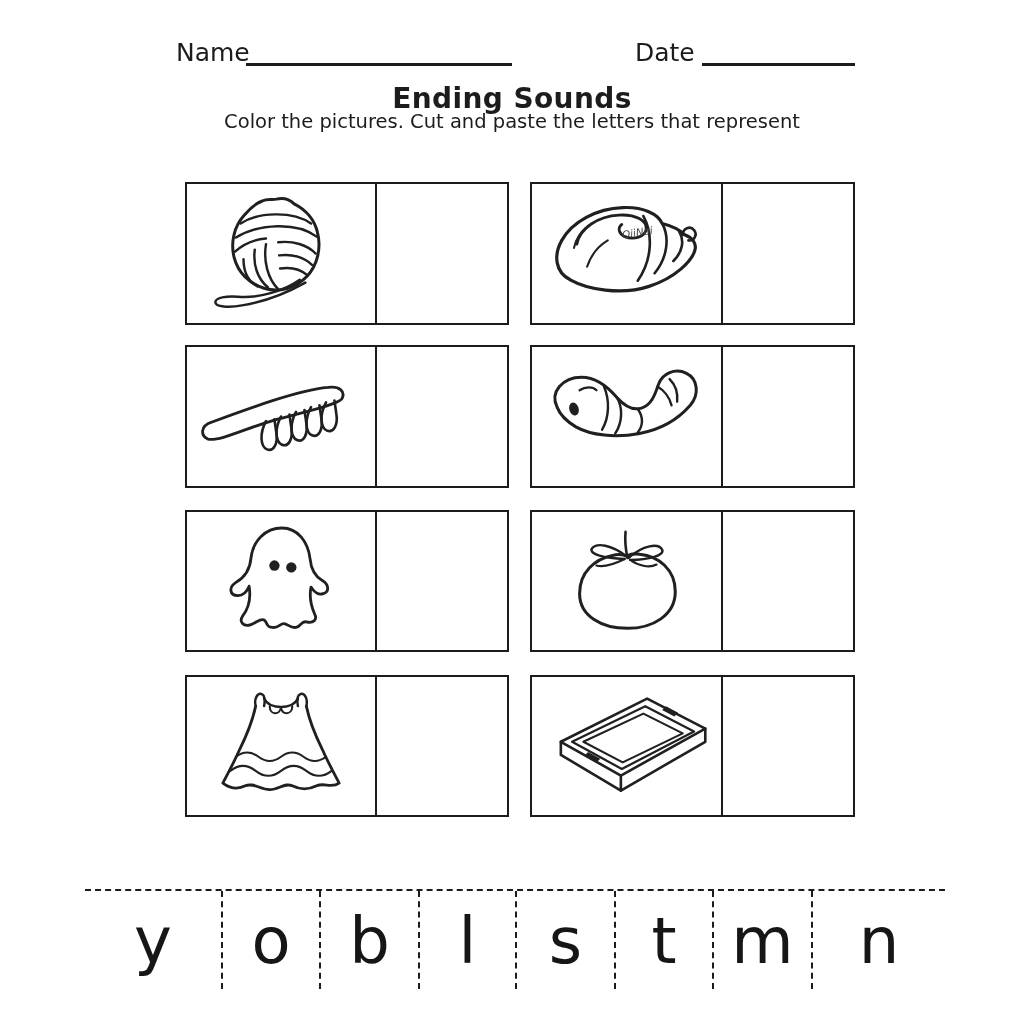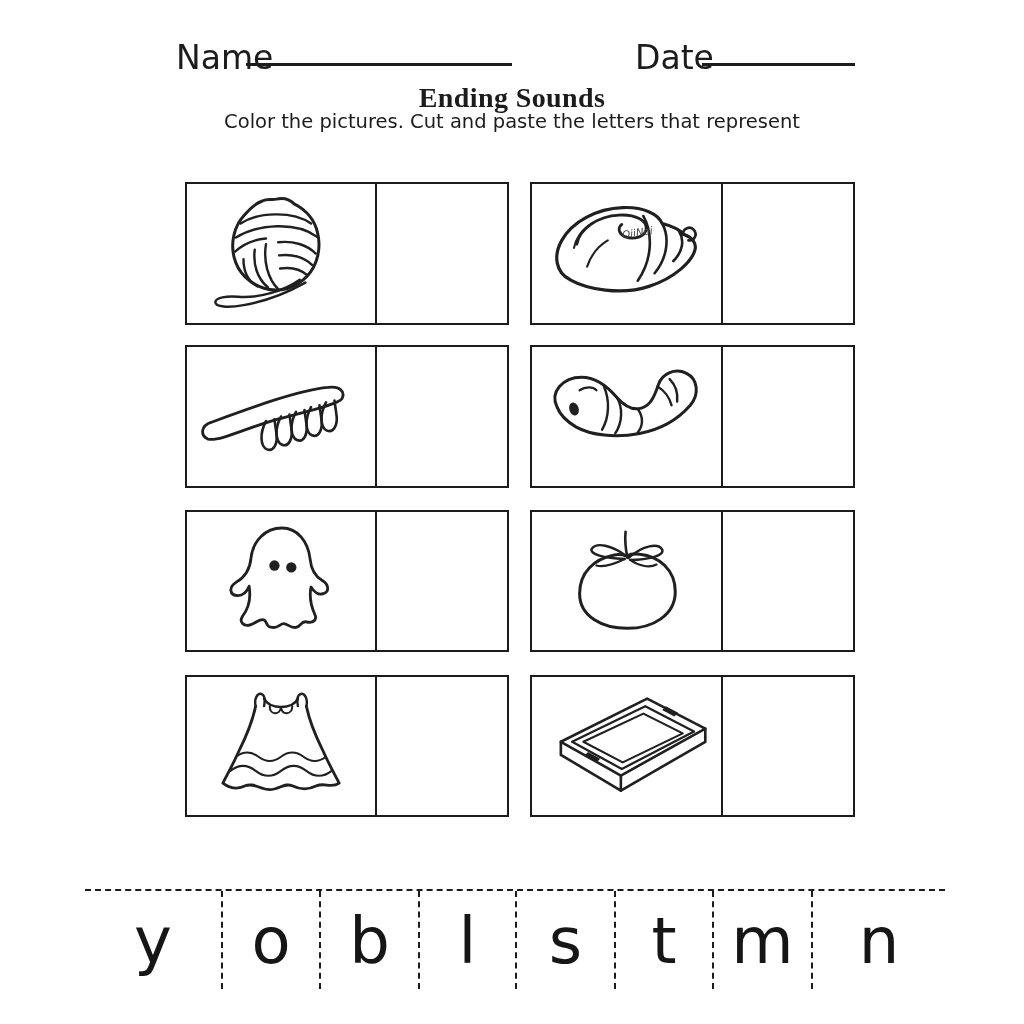--- a/index.html
+++ b/index.html
@@ -1,23 +1,23 @@
 <!DOCTYPE html>
 <html><head>
 <meta charset="utf-8">
 <style>
   html,body{margin:0;padding:0;background:#ffffff;}
   body{width:1024px;height:1024px;font-family:"DejaVu Sans", sans-serif;color:#1c1c1c;}
   .sheet{position:relative;width:1024px;height:1024px;background:#ffffff;overflow:hidden;}
 
-  .hdr-label{position:absolute;font-size:33px;font-weight:500;}
+  .hdr-label{position:absolute;font-size:25px;font-weight:500;}
   .fill-line{position:absolute;height:0;border-bottom:3px solid #1c1c1c;}
 
   .title{position:absolute;left:0;width:1024px;top:82px;text-align:center;
-         font-size:28px;font-weight:600;letter-spacing:.4px;font-family:Liberation Serif, serif;}
+         font-size:28px;font-weight:600;letter-spacing:.4px;}
   .instructions{position:absolute;left:0;width:1024px;top:108px;text-align:center;
          font-size:19.5px;line-height:28.5px;font-weight:500;}
 
   .cell{position:absolute;display:flex;border:2.6px solid #1c1c1c;background:#fff;box-sizing:border-box;}
   .pic{flex:1;display:flex;align-items:center;justify-content:center;overflow:hidden;}
   .ans{width:130px;border-left:2.6px solid #1c1c1c;background:#fff;}
 
   .strip{position:absolute;left:85px;top:889px;width:860px;height:100px;
          border-top:2.4px dashed #1c1c1c;display:flex;box-sizing:border-box;}
   .tile{display:flex;justify-content:center;align-items:flex-start;box-sizing:border-box;

